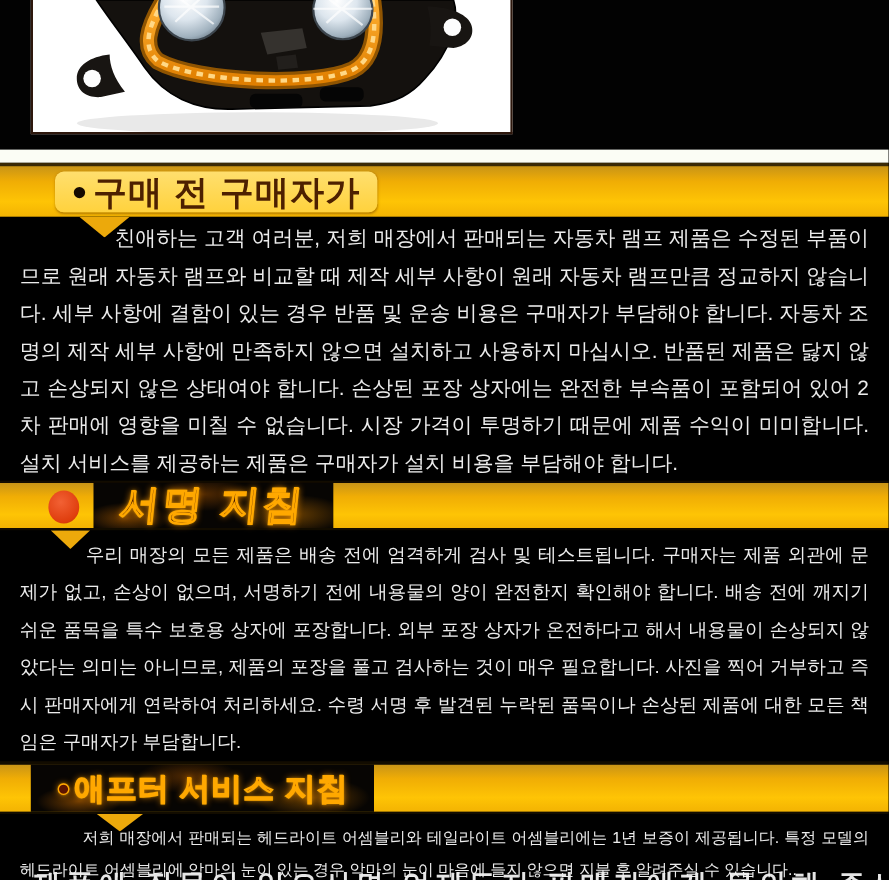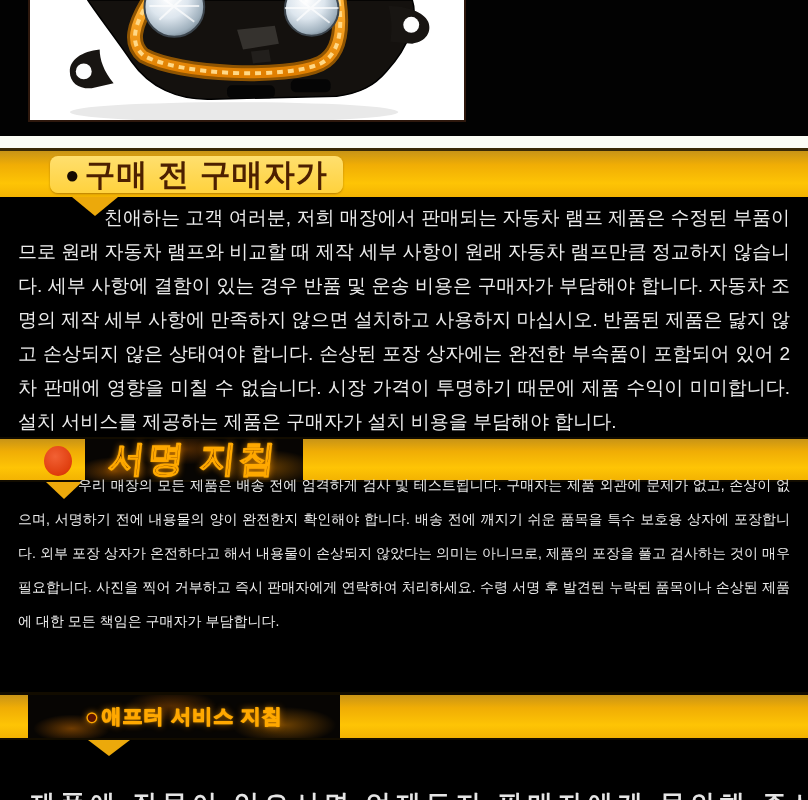--- a/index.html
+++ b/index.html
@@ -43,34 +43,34 @@
   }
   .fire-box2{left:85px;width:218px;}
   .fire-box3{left:28px;width:312px;}
   .fire-text{
     font-weight:bold;color:#3a1000;
     -webkit-text-stroke:1.2px #ffa800;
     text-shadow:0 0 7px rgba(255,150,0,.95),0 0 2px rgba(255,200,0,1);
     white-space:nowrap;
   }
   .fire-text2{font-size:36px;letter-spacing:3px;transform:skewX(-6deg);}
-  .fire-text3{font-size:20px;letter-spacing:1px;color:#5c1400;}
+  .fire-text3{font-size:28px;letter-spacing:1px;color:#5c1400;}
   .fire-bullet{font-size:22px;margin-right:2px;}
   
   .tri{position:absolute;background:#eca90b;clip-path:polygon(0 0,100% 0,50% 100%);}
   .tri1{left:72px;top:197px;width:46px;height:19px;}
   .tri2{left:46px;top:482px;width:36px;height:17px;}
   .tri3{left:88px;top:740px;width:42px;height:16px;}
   
   .body{
     position:absolute;left:18px;width:772px;margin:0;color:#ececec;
     text-align:justify;font-weight:500;overflow:hidden;
   }
   .body1{top:201px;height:236px;font-size:19px;line-height:34px;text-indent:86px;}
-  .body2{top:468px;height:204px;font-size:14px;line-height:34px;text-indent:60px;}
+  .body2{top:488px;height:204px;font-size:17px;line-height:34px;text-indent:60px;}
   .body3{top:748px;height:52px;font-size:14.5px;line-height:29px;text-indent:57px;}
   .cutoff{
     position:absolute;top:787px;left:30px;width:790px;margin:0;height:13px;
     font-size:25px;font-weight:bold;color:#f2f2f2;letter-spacing:5px;
     white-space:nowrap;overflow:hidden;opacity:.95;
   }
 </style>
 </head>
 <body>
 
@@ -140,15 +140,16 @@
   <div class="tri tri2"></div>
   <p class="body body2">우리 매장의 모든 제품은 배송 전에 엄격하게 검사 및 테스트됩니다. 구매자는 제품 외관에 문제가 없고, 손상이 없으며, 서명하기 전에 내용물의 양이 완전한지 확인해야 합니다. 배송 전에 깨지기 쉬운 품목을 특수 보호용 상자에 포장합니다. 외부 포장 상자가 온전하다고 해서 내용물이 손상되지 않았다는 의미는 아니므로, 제품의 포장을 풀고 검사하는 것이 매우 필요합니다. 사진을 찍어 거부하고 즉시 판매자에게 연락하여 처리하세요. 수령 서명 후 발견된 누락된 품목이나 손상된 제품에 대한 모든 책임은 구매자가 부담합니다.</p>
 
   <div class="banner banner3">
     <div class="fire-box fire-box3">
       <span class="fire-text fire-text3 fire-bullet">●</span>
       <span class="fire-text fire-text3">애프터 서비스 지침</span>
     </div>
   </div>
   <div class="tri tri3"></div>
+  <p class="body body3">저희 매장에서 판매되는 헤드라이트 어셈블리와 테일라이트 어셈블리에는 1년 보증이 제공됩니다. 특정 모델의 헤드라이트 어셈블리에 악마의 눈이 있는 경우 악마의 눈이 마음에 들지 않으면 지불 후 알려주실 수 있습니다..</p>
   <p class="cutoff">제품에 질문이 있으시면 언제든지 판매자에게 문의해 주시기 바랍니다</p>
 
 </div>
 
 </body></html>

